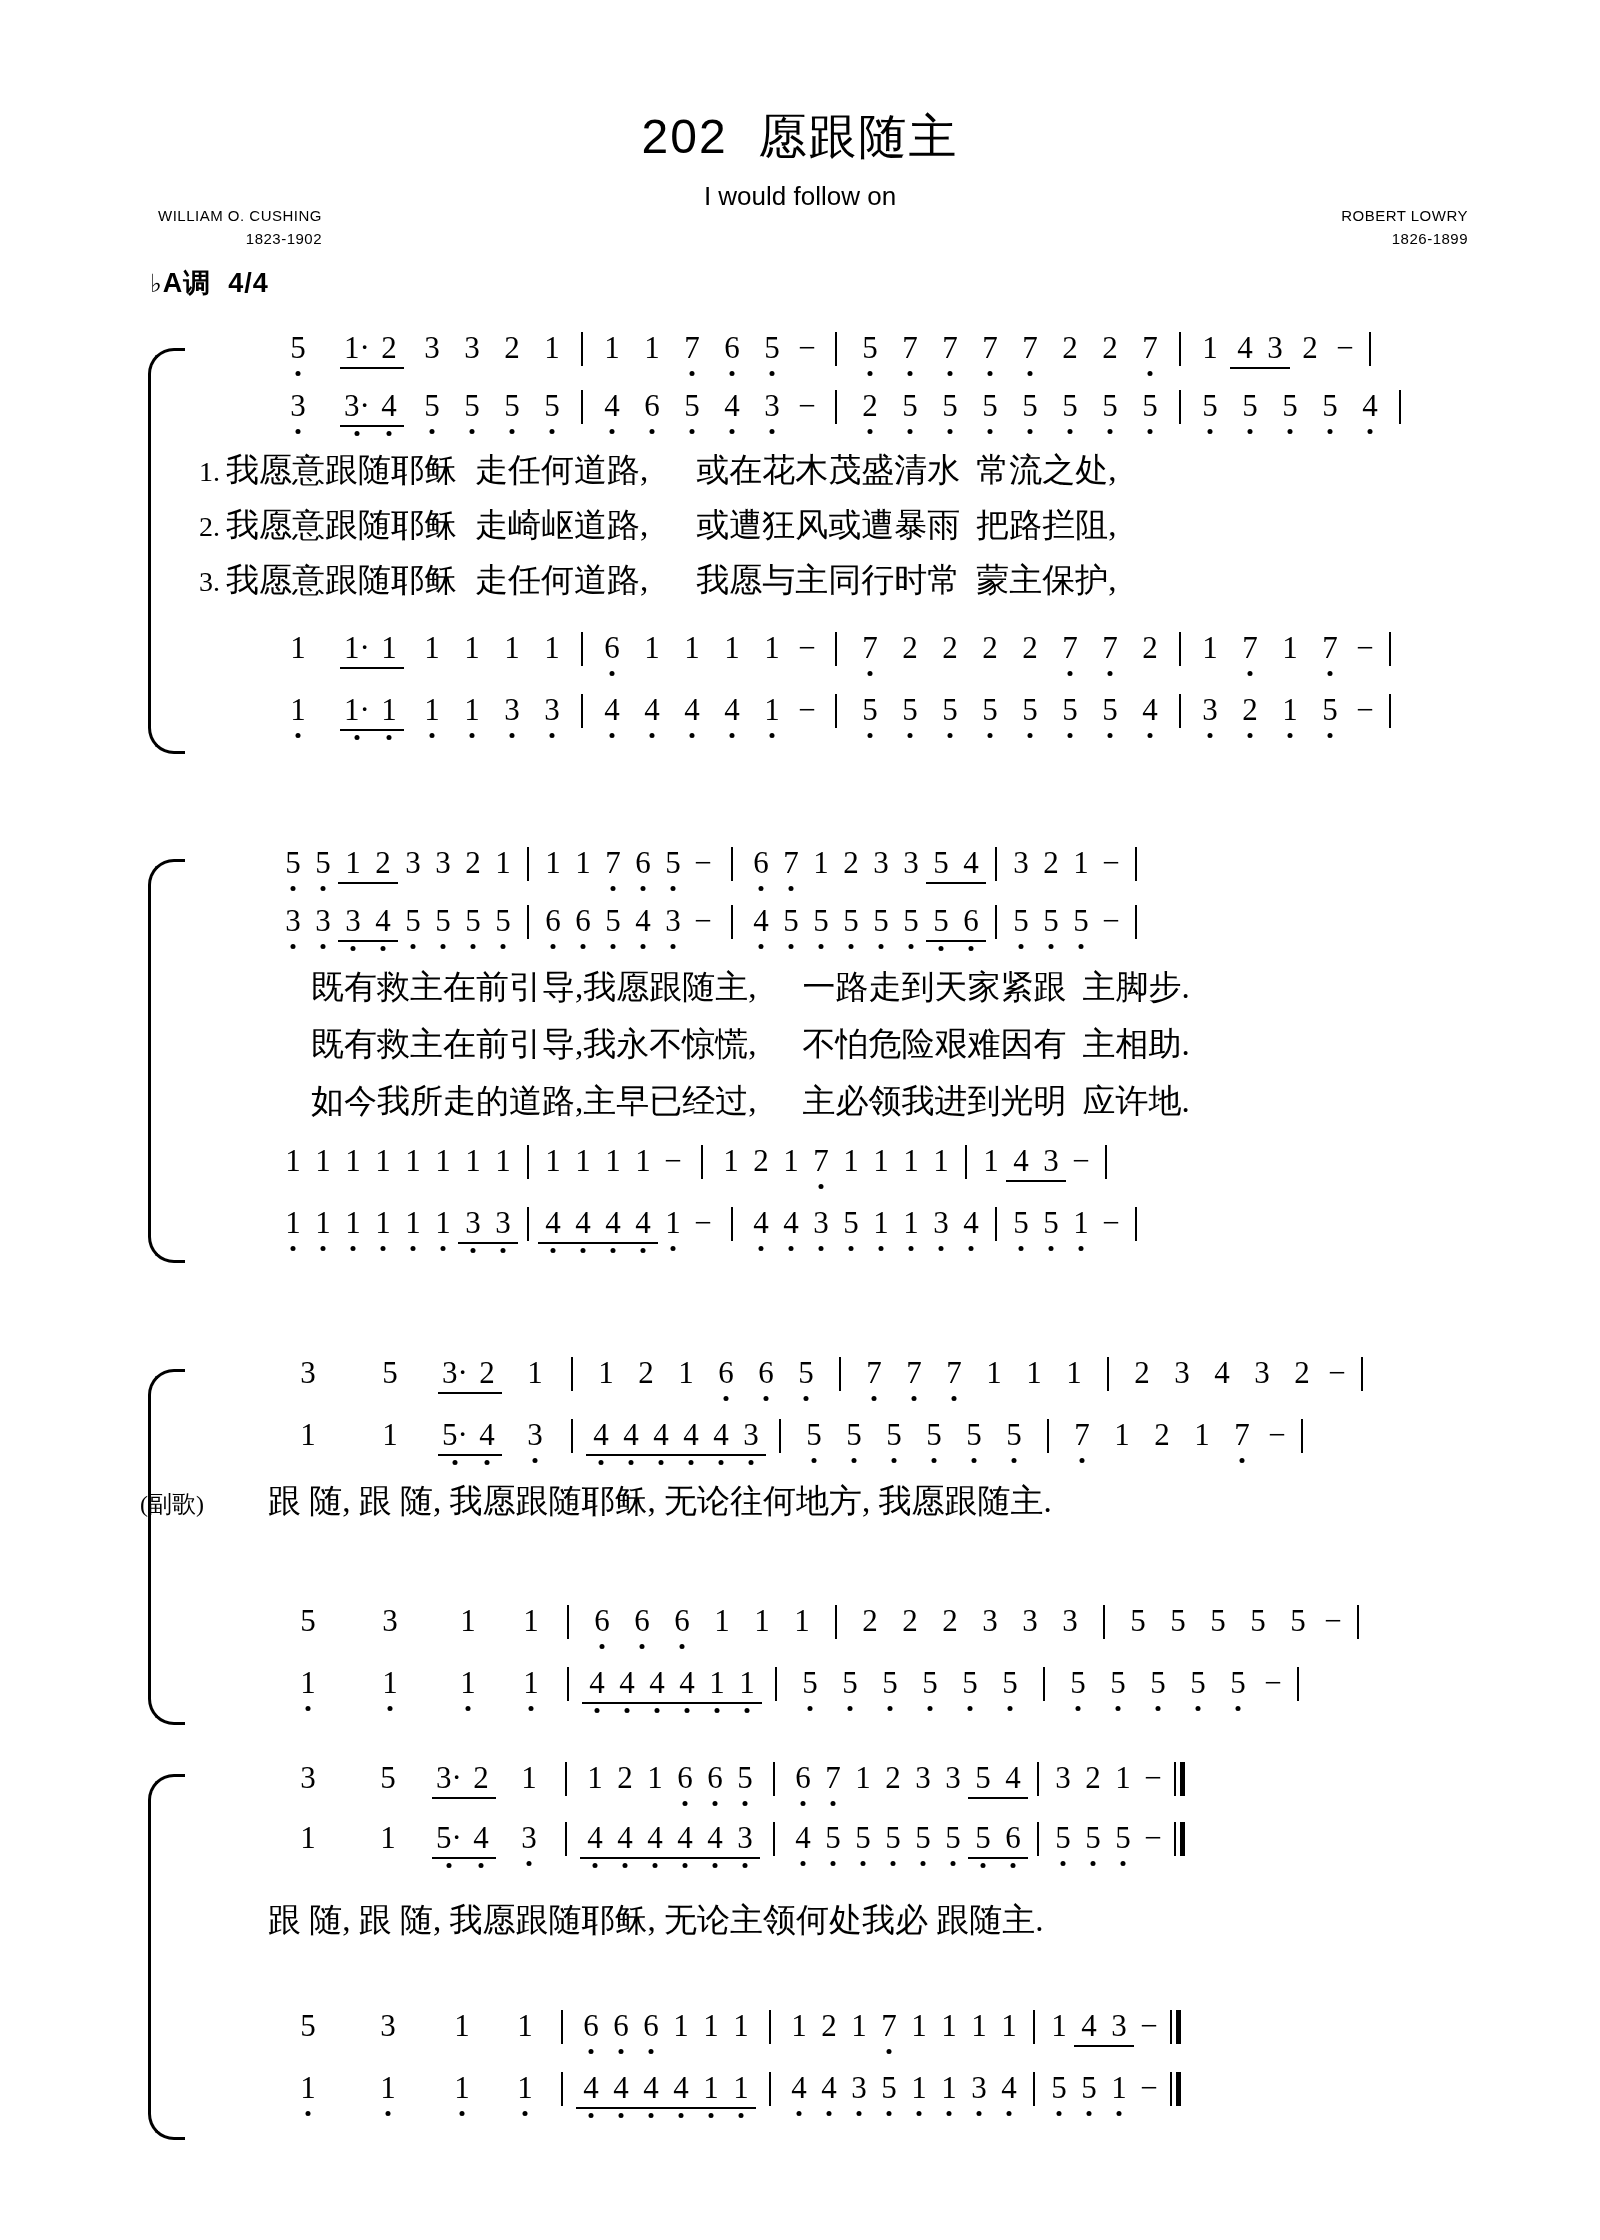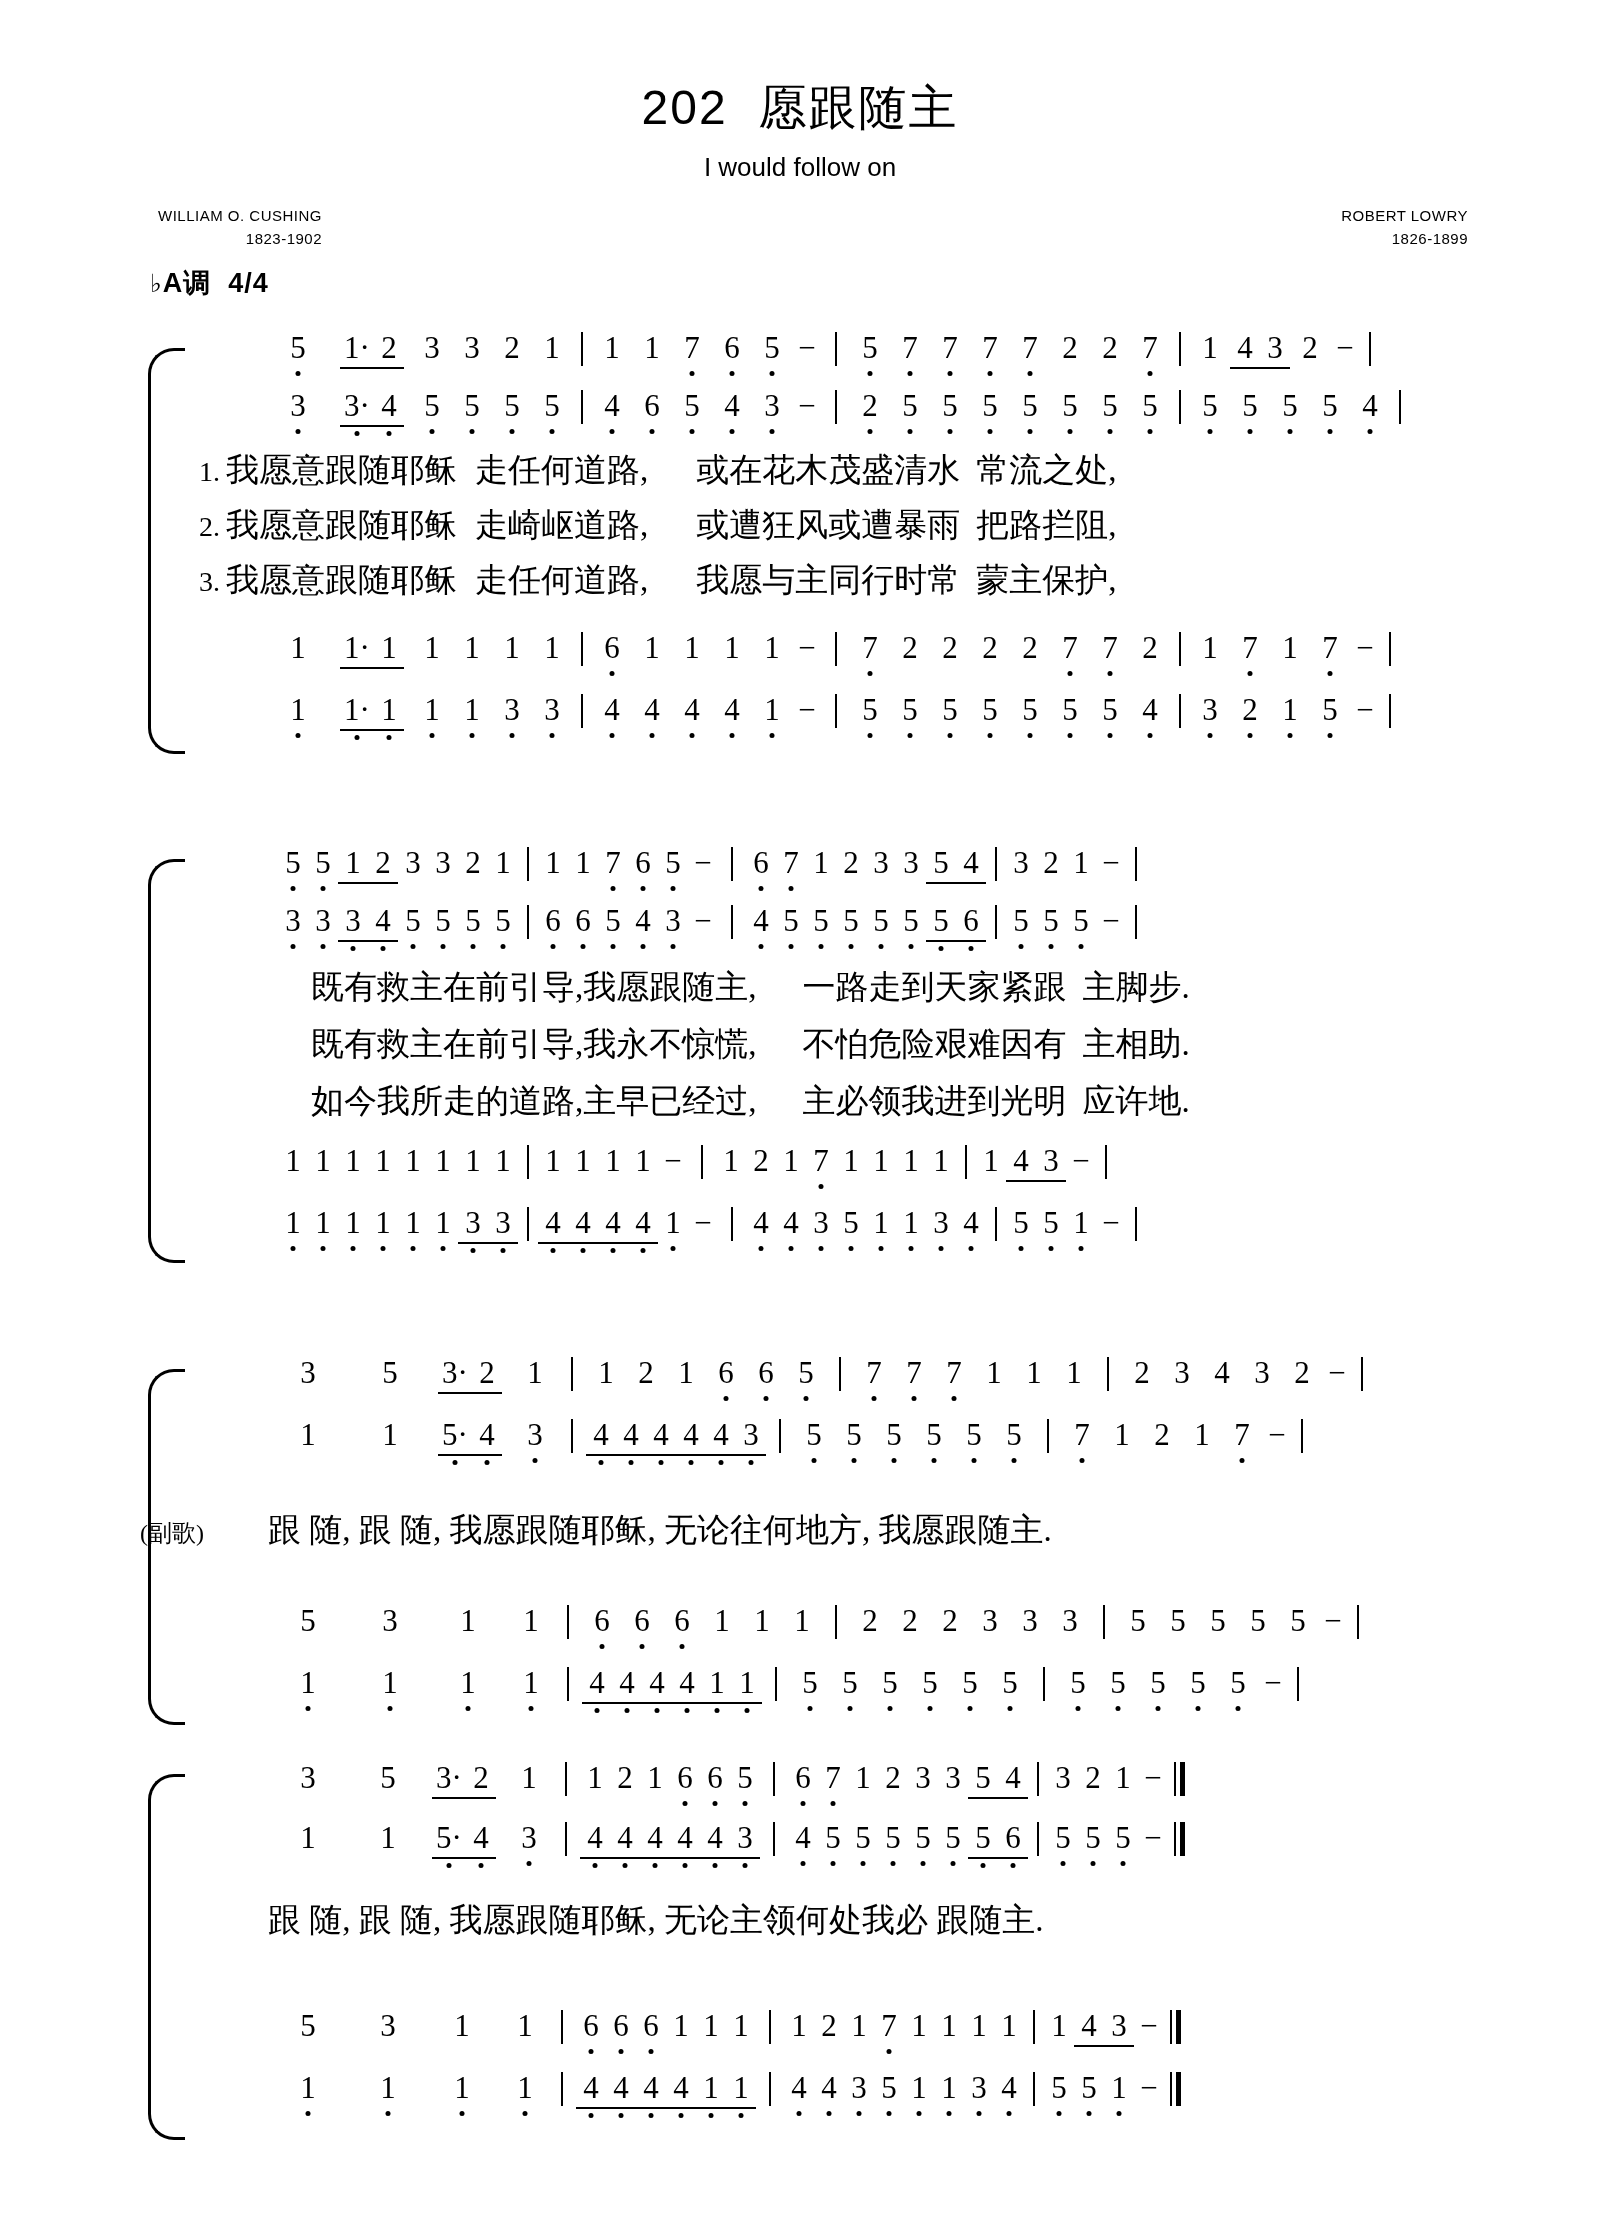--- a/index.html
+++ b/index.html
@@ -13,21 +13,21 @@
   }
   .page{position:relative;width:1600px;height:2240px;}
 
   
   .title{
     text-align:center;
     font-family:"Liberation Sans", sans-serif;
     font-size:48px;
     letter-spacing:2px;
     margin:0;
-    padding-top:76px;
+    padding-top:105px;
     font-weight:normal;
   }
   .subtitle{
     text-align:center;
     font-family:"Liberation Sans", sans-serif;
     font-size:26px;
     margin-top:12px;
   }
   .credit{
     position:absolute;
@@ -517,21 +517,21 @@
       <span class="bar sp"></span>
       <span class="n w40 dn">7</span>
         <span class="n w40">1</span>
         <span class="n w40">2</span>
         <span class="n w40">1</span>
         <span class="n w40 dn">7</span>
         <span class="dash">−</span>
       <span class="bar"></span>
     </div>
 
-    <div class="lyrics" style="top:153px;">
+    <div class="lyrics" style="top:124px;">
       <div class="lyr-line" style="padding-left:140px;">
         <span class="chorus-tag">(副歌)</span>
         <span class="seg">跟  随, 跟    随,  我愿跟随耶稣,  无论往何地方,  我愿跟随主.</span>
       </div>
     </div>
 
     <div class="row notes" style="top:248px;">
       <span class="n w60">5</span>
         <span class="sp" style="width:22px"></span>
       <span class="n w60">3</span>

